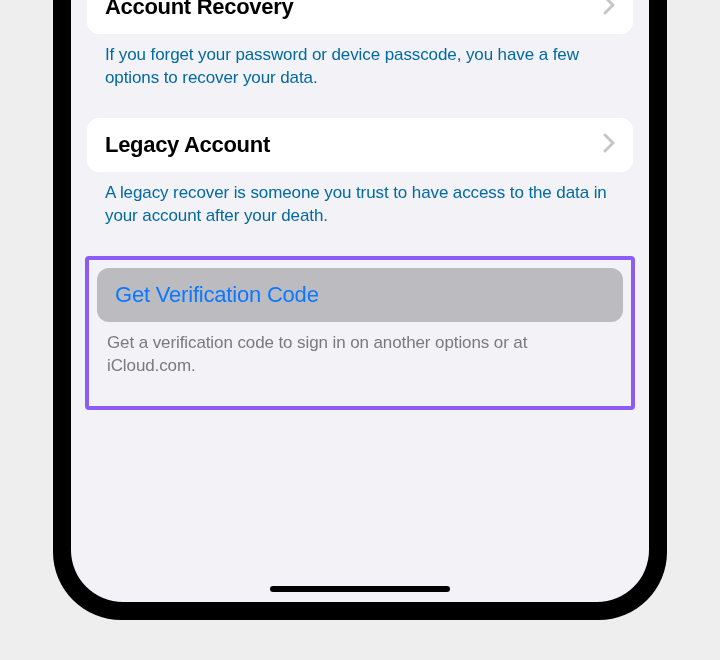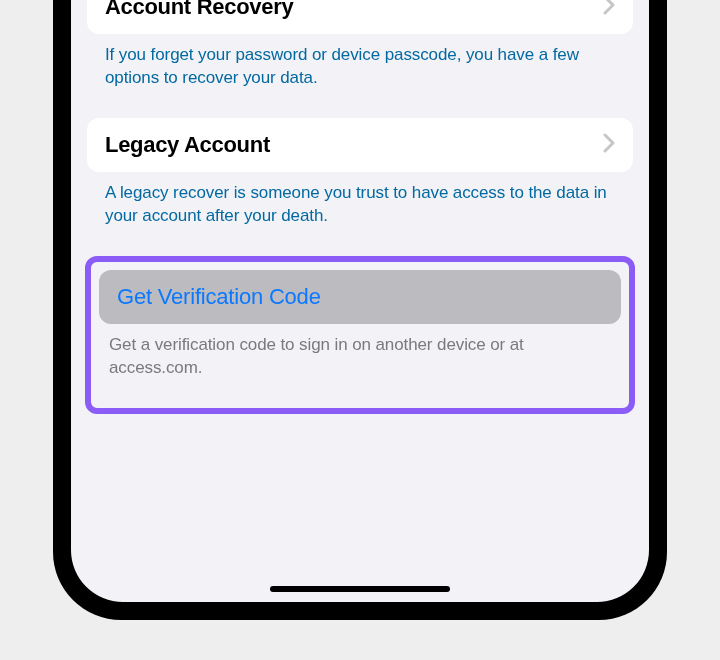--- a/index.html
+++ b/index.html
@@ -60,22 +60,22 @@
       flex-shrink: 0;
     }
     .footer-text {
       font-size: 17px;
       color: #0369a1;
       padding: 10px 18px 0 18px;
       line-height: 1.35;
       letter-spacing: -0.1px;
     }
     .highlight-box {
-      border: 6px solid #8b5cf6;
-      border-radius: 12px;
+      border: 4px solid #8b5cf6;
+      border-radius: 4px;
       padding: 8px 8px 28px 8px;
       margin: 0 -2px;
     }
     .verify-cell {
       background: #bcbcc0;
       border-radius: 12px;
       padding: 14px 18px;
       cursor: pointer;
     }
     .verify-title {
@@ -141,19 +141,19 @@
             </svg>
           </span>
         </div>
         <div class="footer-text">A legacy recover is someone you trust to have access to the data in your account after your death.</div>
       </div>
 
       <div class="highlight-box">
         <div class="verify-cell">
           <span class="verify-title">Get Verification Code</span>
         </div>
-        <div class="verify-footer">Get a verification code to sign in on another device or at access.com.</div>
+        <div class="verify-footer">Get a verification code to sign in on another options or at iCloud.com.</div>
       </div>
 
     </div>
     <div class="home-indicator"></div>
   </div>
 </div>
 
 </body></html>

